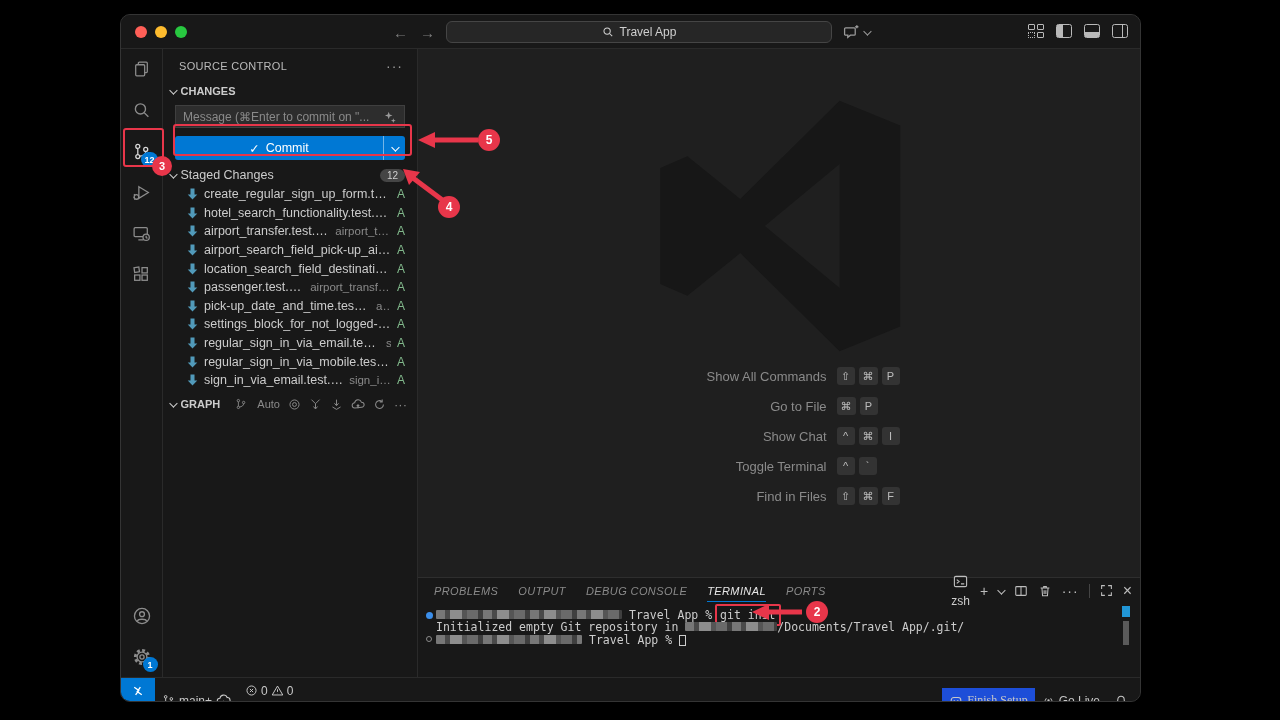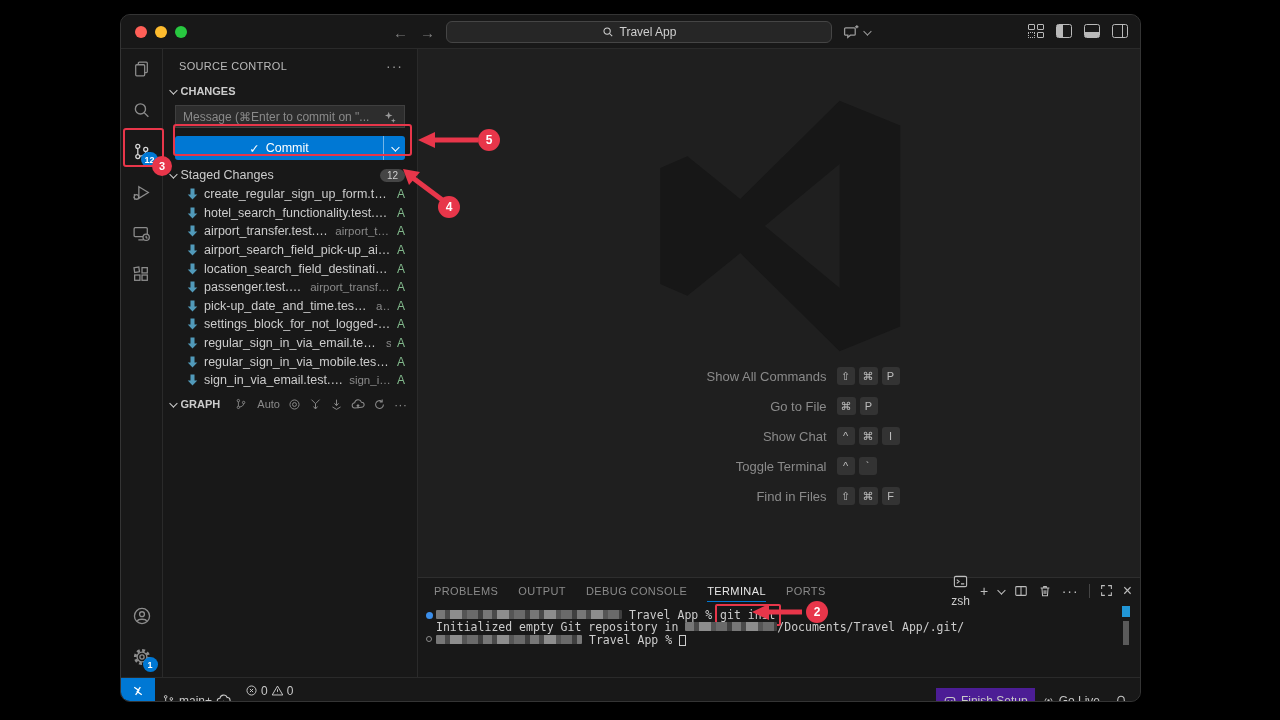--- a/index.html
+++ b/index.html
@@ -75,21 +75,21 @@
   .wm-shortcuts { position:absolute; left:0; right:0; top:312px; }
   .wk-row { display:flex; align-items:center; justify-content:center; height:30px; }
   .wk-label { width:235px; text-align:right; color:#8a8a8a; font-size:13px; padding-right:10px; }
   .wk-keys { width:120px; display:flex; gap:4px; }
   .kbd { min-width:18px; height:18px; padding:0 4px; background:#333333; border-radius:3px; color:#bdbdbd; font-size:11px;
          display:flex; align-items:center; justify-content:center; }
 
   
   .panel { position:absolute; left:0; right:0; bottom:0; height:100px; background:#181818; border-top:1px solid #2e2e2e; }
   .panel-top { display:flex; align-items:center; height:25px; padding:0 8px 0 16px; }
-  .ptabs { display:flex; gap:20px; }
+  .ptabs { display:flex; gap:20px;font-style:italic; }
   .ptab { font-size:11px; letter-spacing:.4px; color:#8a8a8a; padding:5px 0 4px 0; cursor:pointer; }
   .ptab.active { color:#e7e7e7; border-bottom:1px solid #0078d4; }
   .ptools { margin-left:auto; display:flex; align-items:center; gap:10px; color:#bdbdbd; }
   .ptools .zsh { display:flex; align-items:center; gap:5px; font-size:12px; color:#cccccc;flex-direction:column; }
   .ptools .sep { width:1px; height:14px; background:#444; }
   .ptools .glyph { font-size:14px; color:#bdbdbd; cursor:pointer; }
   .term { position:relative; padding:6px 0 0 18px; font-family:"DejaVu Sans Mono", monospace; font-size:11.5px; line-height:12.4px; color:#cccccc; }
   .tline { position:relative; white-space:nowrap; height:12.4px; }
   .tdot { position:absolute; left:-10px; top:2.5px; width:7px; height:7px; border-radius:50%; }
   .tdot.filled { background:#3b8eea; }
@@ -102,21 +102,21 @@
   .cursorbox { display:inline-block; width:7px; height:11px; border:1px solid #cccccc; vertical-align:-2px; margin-left:7px; }
   .term-scroll-blue { position:absolute; right:10px; top:28px; width:8px; height:11px; background:#2196d6; }
   .term-scroll-thumb { position:absolute; right:11px; top:43px; width:6px; height:24px; background:#5a5a5a; }
 
   
   .statusbar { position:relative; height:26px; background:#181818; border-top:1px solid #2a2a2a; display:flex; align-items:center;
                font-size:12px; color:#c8c8c8; }
   .remote-chip { width:34px; height:100%; background:#0078d4; display:flex; align-items:center; justify-content:center; color:#fff; cursor:pointer; }
   .sb-item { display:flex; align-items:center; gap:4px; padding:0 7px; height:100%; cursor:pointer;margin-top:20px; }
   .sb-right { margin-left:auto; display:flex; align-items:center; height:100%; }
-  .sb-finish { background:#4c1d95; }
+  .sb-finish { background:#1d4ed8;font-family:Liberation Serif, serif; }
   .sb-stats { display:flex; align-items:center; gap:3px; padding:0 7px; }
 
   
   :root { --ann:#e8364a; }
   .ann-box { position:absolute; border:2.5px solid var(--ann); border-radius:3px; z-index:40; pointer-events:none; }
   .ann-num { position:absolute; width:22px; height:22px; border-radius:50%; background:var(--ann); color:#fff; font-weight:bold;
              font-size:12px; display:flex; align-items:center; justify-content:center; z-index:41; }
   .ann-arrow { position:absolute; z-index:41; pointer-events:none; }
 </style>
 </head>

